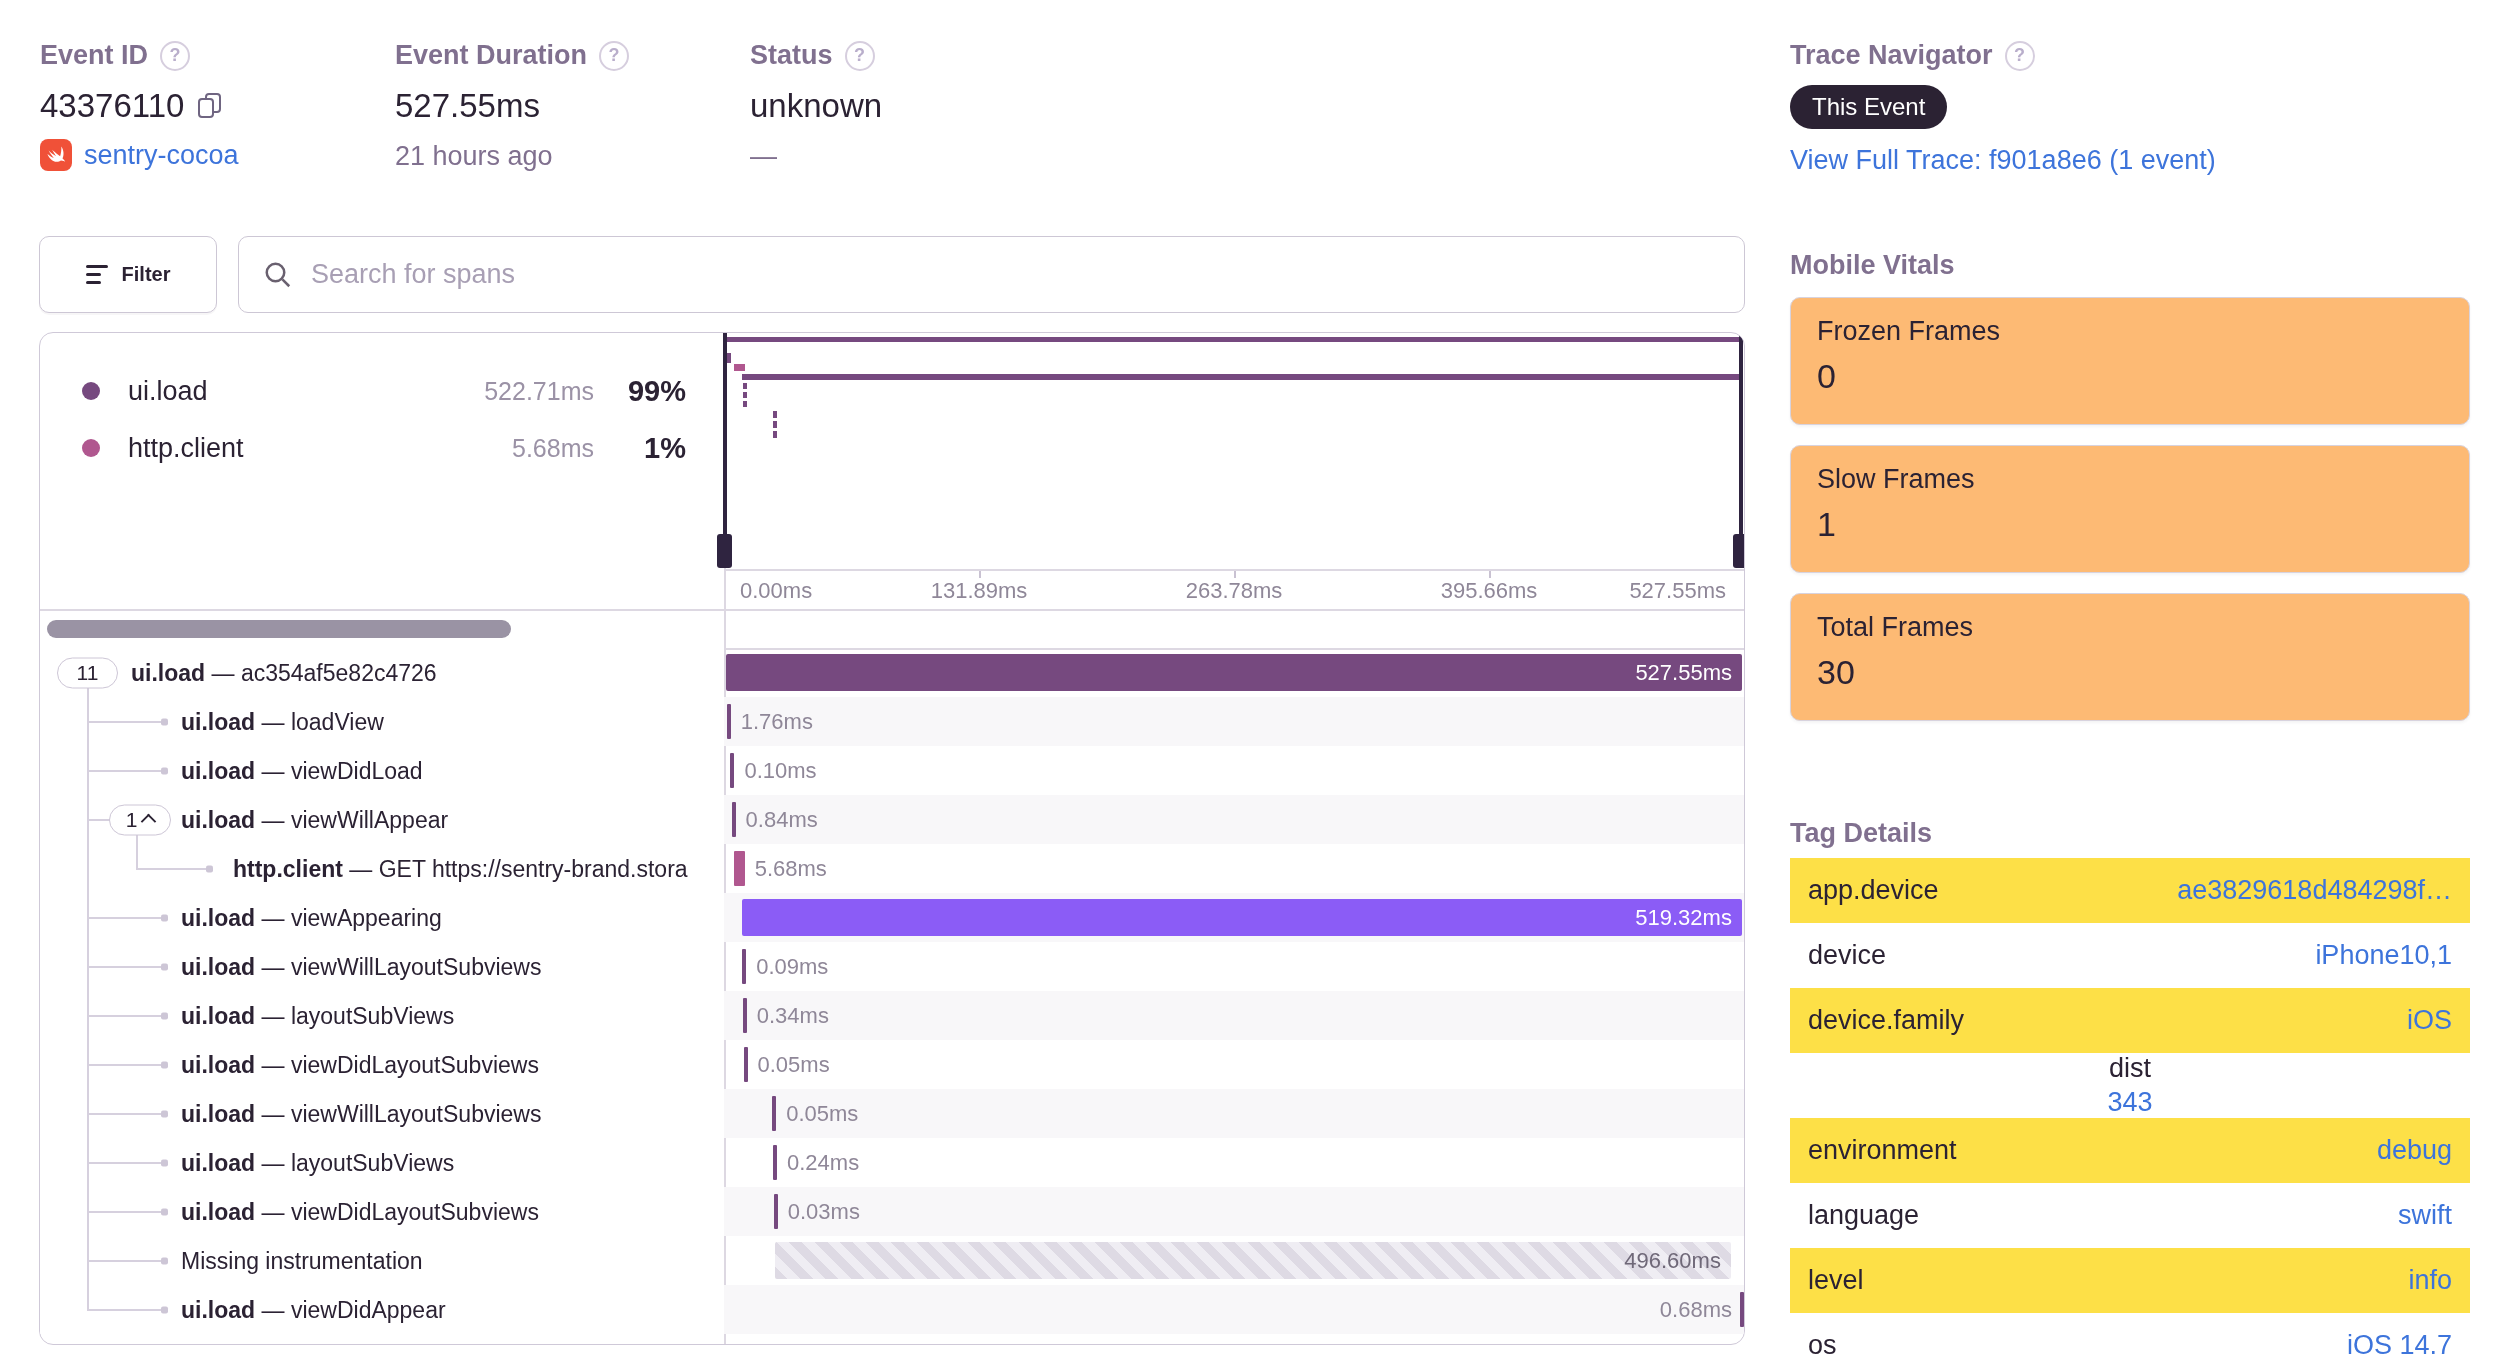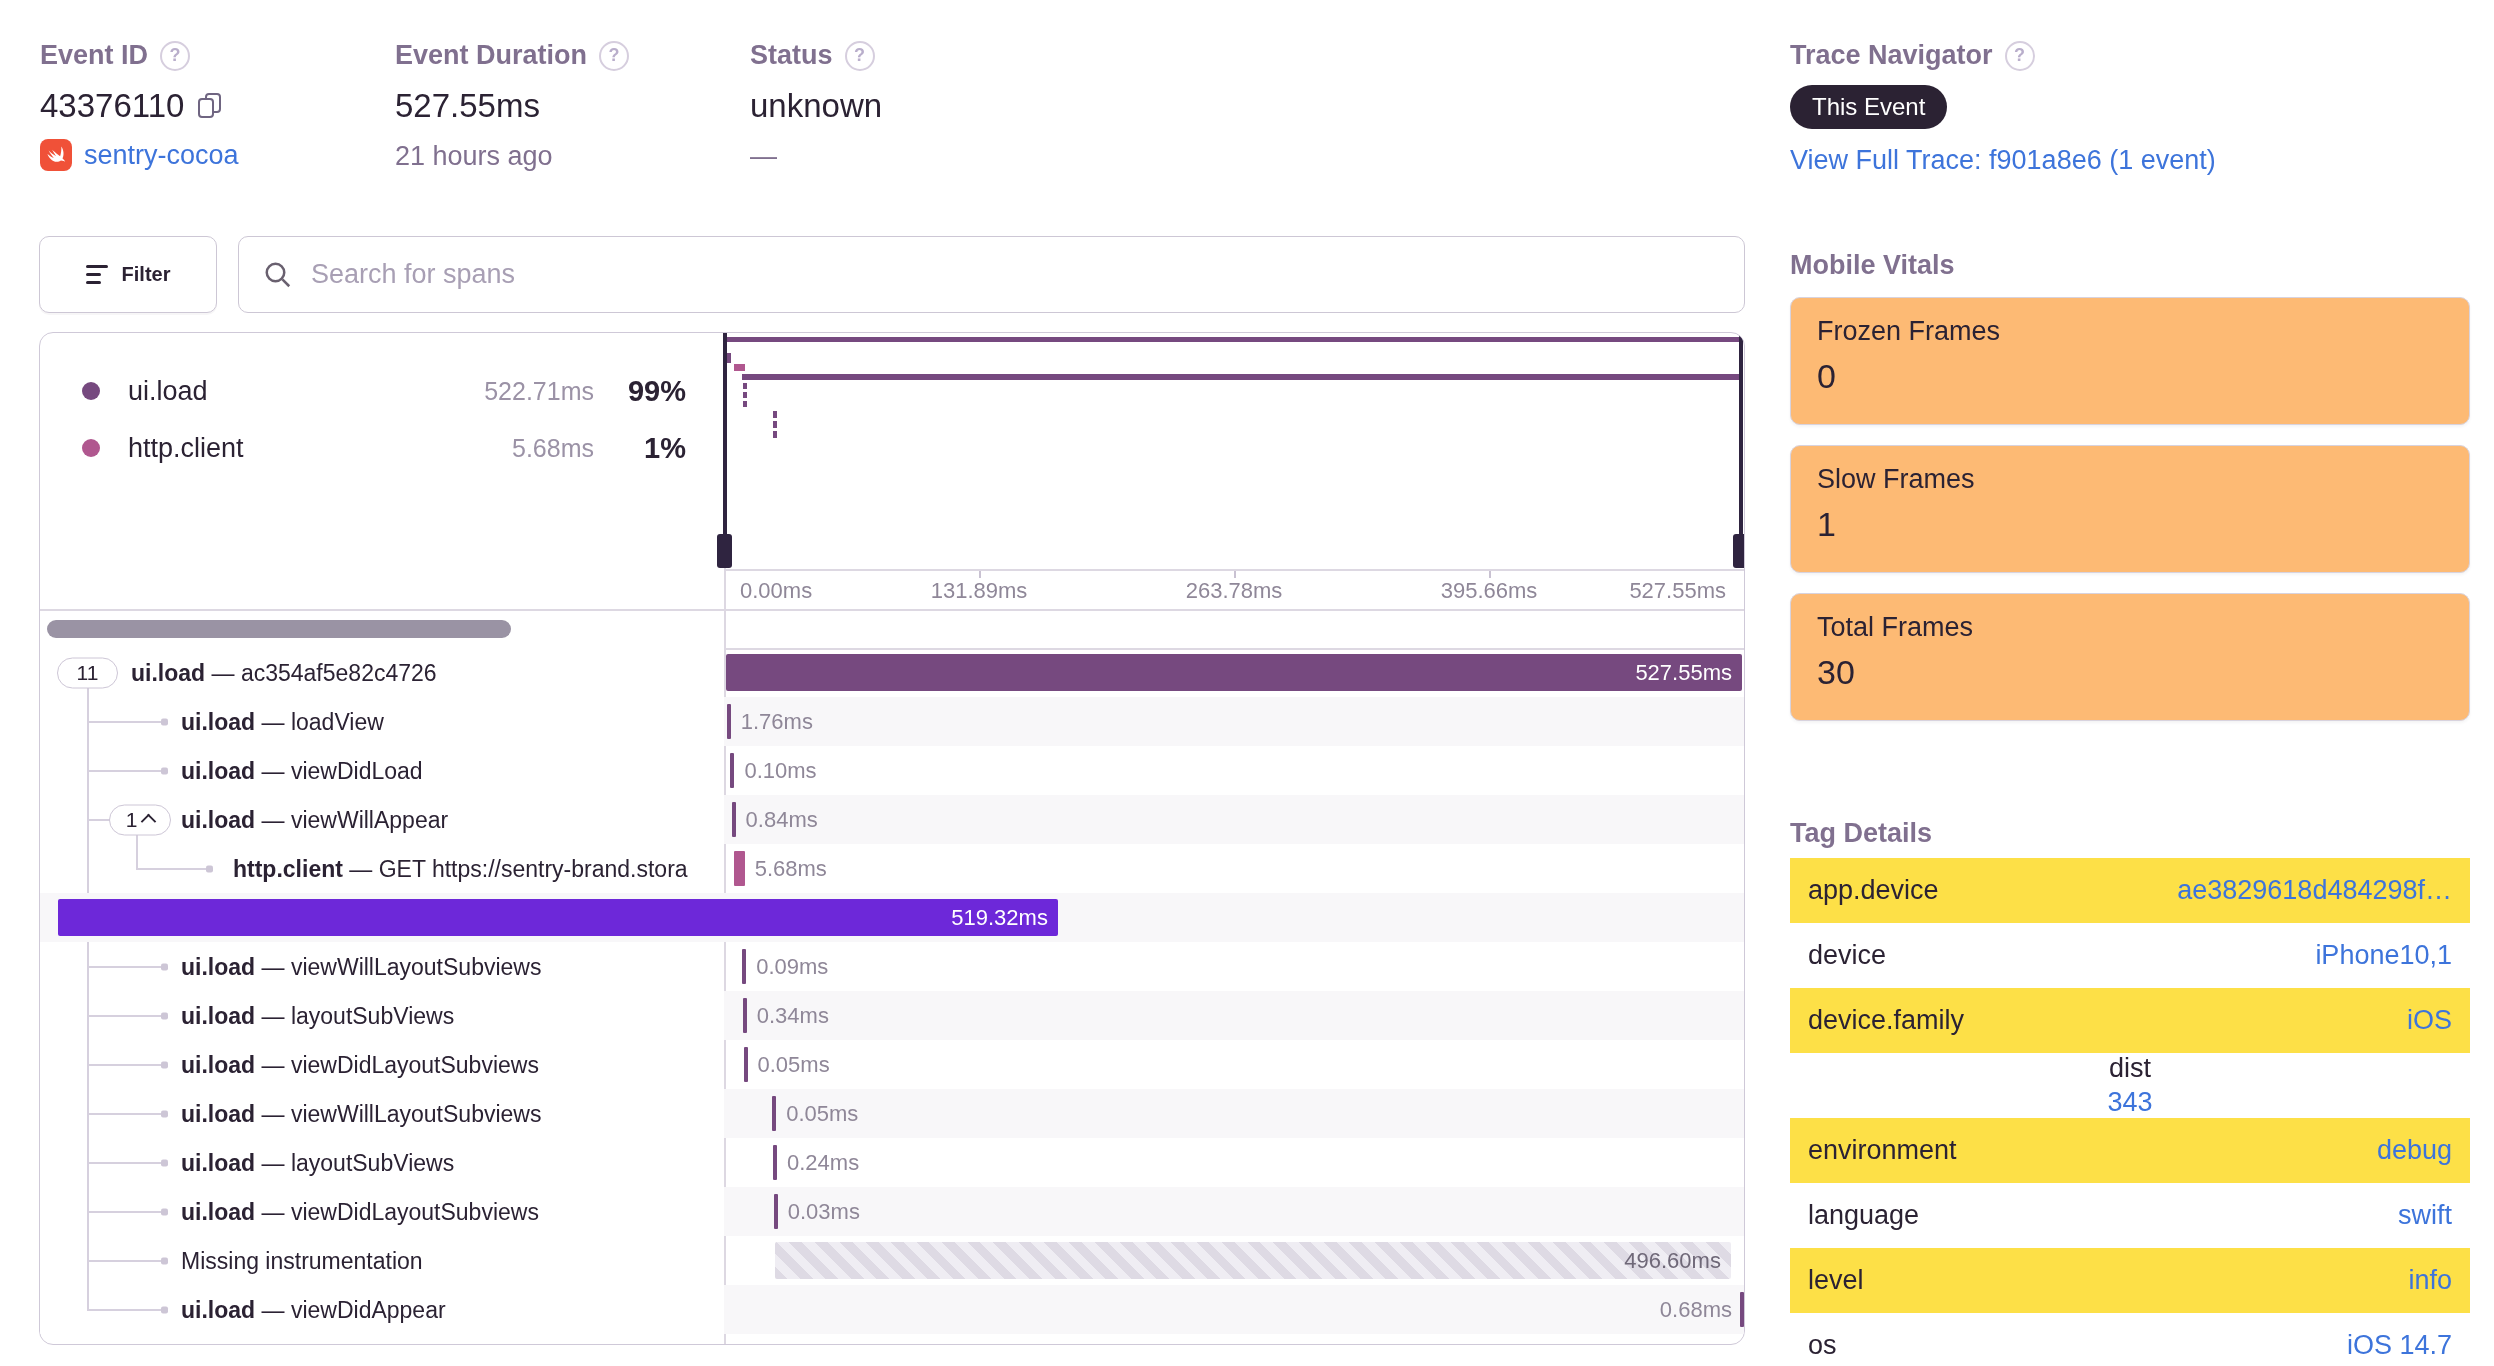--- a/index.html
+++ b/index.html
@@ -294,22 +294,28 @@
           <div class="conn-h" style="left: 96px; width: 70px;"></div>
           <div class="conn-dot" style="left: 166px;"></div>
           <div class="tree-text" style="left: 193px;"><b>http.client</b><span> — GET https://sentry-brand.stora</span></div>
         </div>
         <div class="cell-dur">
           <div class="tickbar" style="left: 9.70354px; width: 10.939px; background: rgb(176, 87, 143);"></div>
           <span class="dur-label" style="left: 30.6426px;">5.68ms</span>
         </div>
       </div>
       <div class="row alt">
-        <div class="cell-dur">
-          <div class="bar" style="left: 17.7922px; width: 1000.15px; background: #6d28d9;">
+        <div class="cell-tree">
+          <div class="trunk" style="left: 47px; top: 0px; height: 49px;"></div>
+          <div class="conn-h" style="left: 47px; width: 74px;"></div>
+          <div class="conn-dot" style="left: 121px;"></div>
+          <div class="tree-text" style="left: 141px;"><b>ui.load</b><span> — viewAppearing</span></div>
+        </div>
+        <div class="cell-dur">
+          <div class="bar" style="left: 17.7922px; width: 1000.15px; background: #8b5cf6;">
             <span class="blabel">519.32ms</span>
           </div>
         </div>
       </div>
       <div class="row">
         <div class="cell-tree">
           <div class="trunk" style="left: 47px; top: 0px; height: 49px;"></div>
           <div class="conn-h" style="left: 47px; width: 74px;"></div>
           <div class="conn-dot" style="left: 121px;"></div>
           <div class="tree-text" style="left: 141px;"><b>ui.load</b><span> — viewWillLayoutSubviews</span></div>

